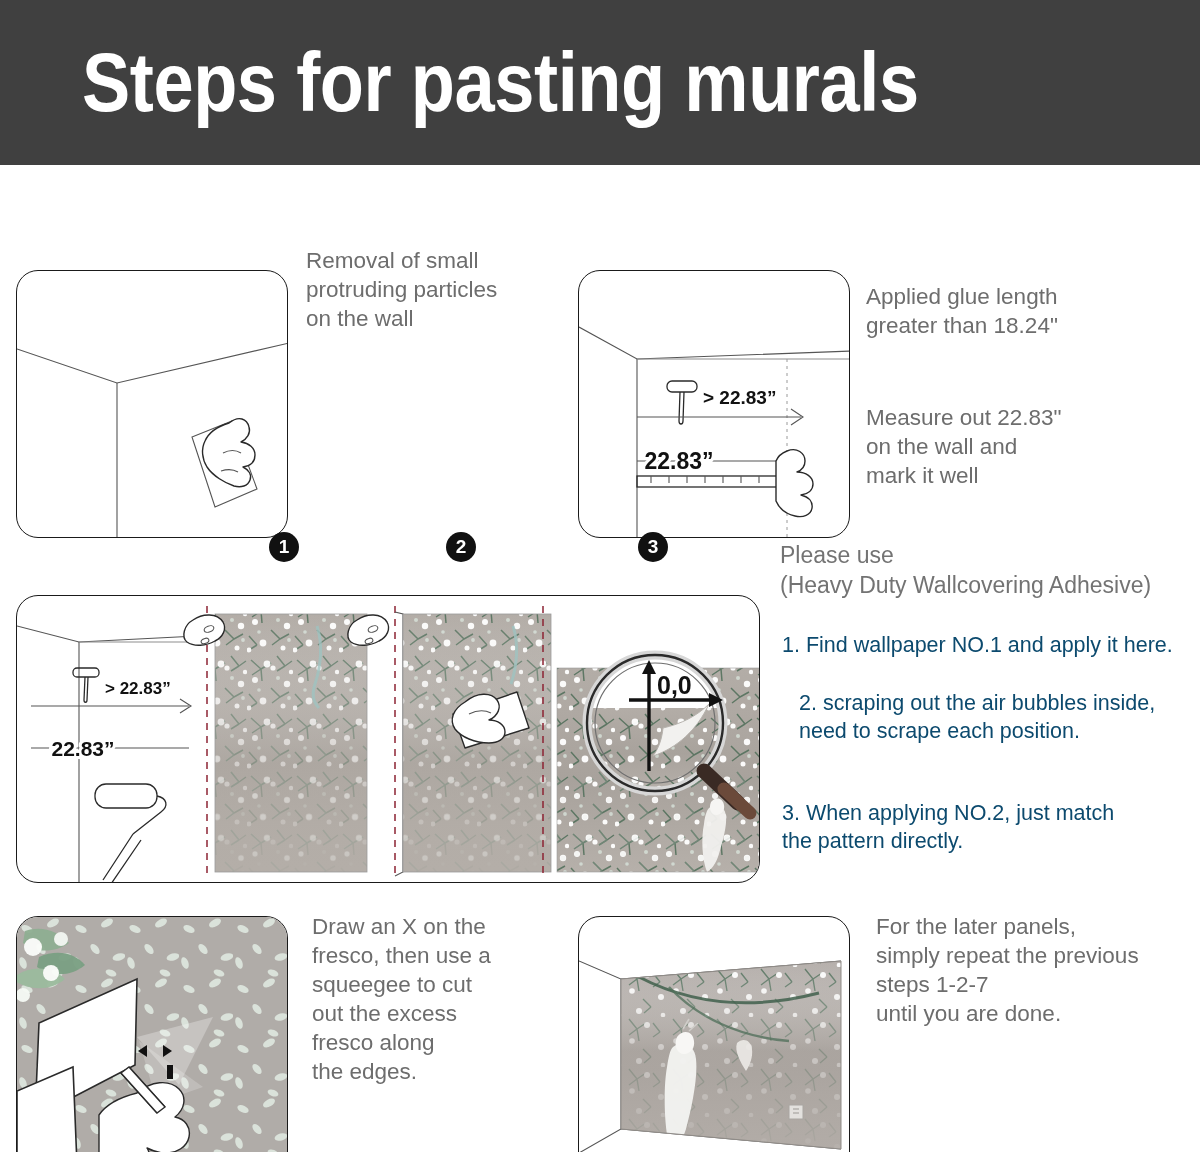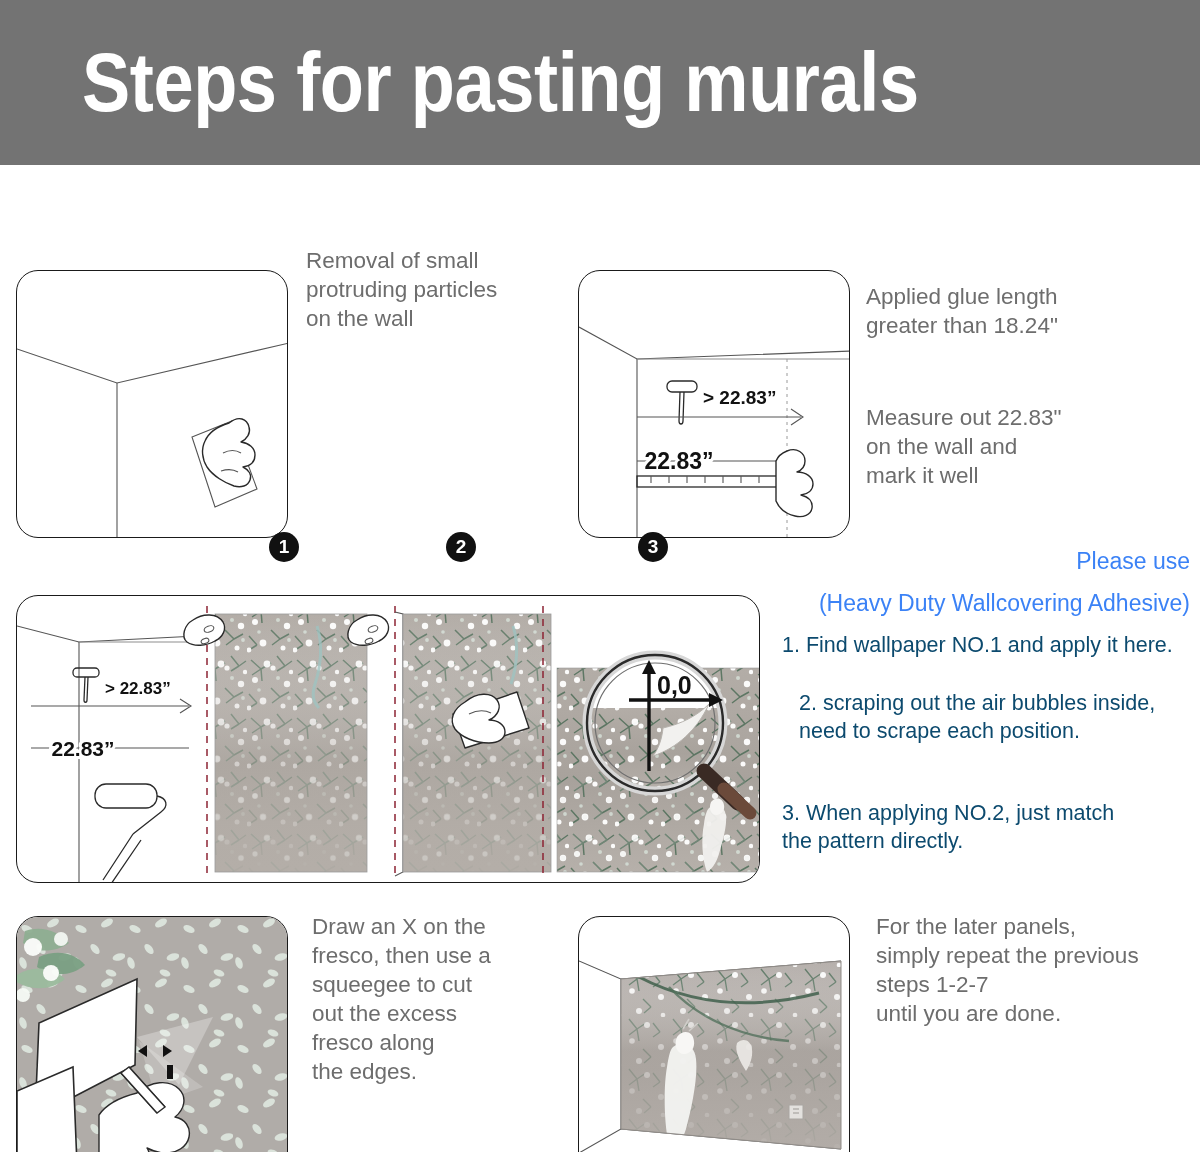--- a/index.html
+++ b/index.html
@@ -5,21 +5,21 @@
   html,body{margin:0;padding:0;}
   body{
     width:1200px;height:1152px;
     background:#ffffff;
     font-family:"Liberation Sans","DejaVu Sans",sans-serif;
     overflow:hidden;position:relative;
   }
   
   .header{
     position:absolute;left:0;top:0;width:1200px;height:165px;
-    background:#737373;
+    background:#404040;
   }
   .header-title{
     position:absolute;left:82px;top:34px;
     font-size:84px;line-height:96px;font-weight:bold;
     color:#ffffff;letter-spacing:-0.5px;
     transform:scaleX(0.86);transform-origin:left top;
     white-space:nowrap;
   }
   
   .panel{
@@ -46,22 +46,22 @@
   
   .badge{
     position:absolute;width:30px;height:30px;border-radius:50%;
     background:#111111;color:#ffffff;
     font-size:19px;font-weight:bold;
     display:flex;align-items:center;justify-content:center;
     z-index:6;
   }
   
   .adhesive-head{
-    position:absolute;color:#3b82f6;text-align:right;
-    font-size:23px;line-height:42px;white-space:pre-line;
+    position:absolute;color:#737373;text-align:left;
+    font-size:23px;line-height:30px;white-space:pre-line;
   }
   .step-line{
     position:absolute;color:#0c4a6e;
     font-size:21.5px;line-height:27.5px;white-space:pre-line;
   }
 </style>
 </head>
 <body>
 
 <div class="header">

